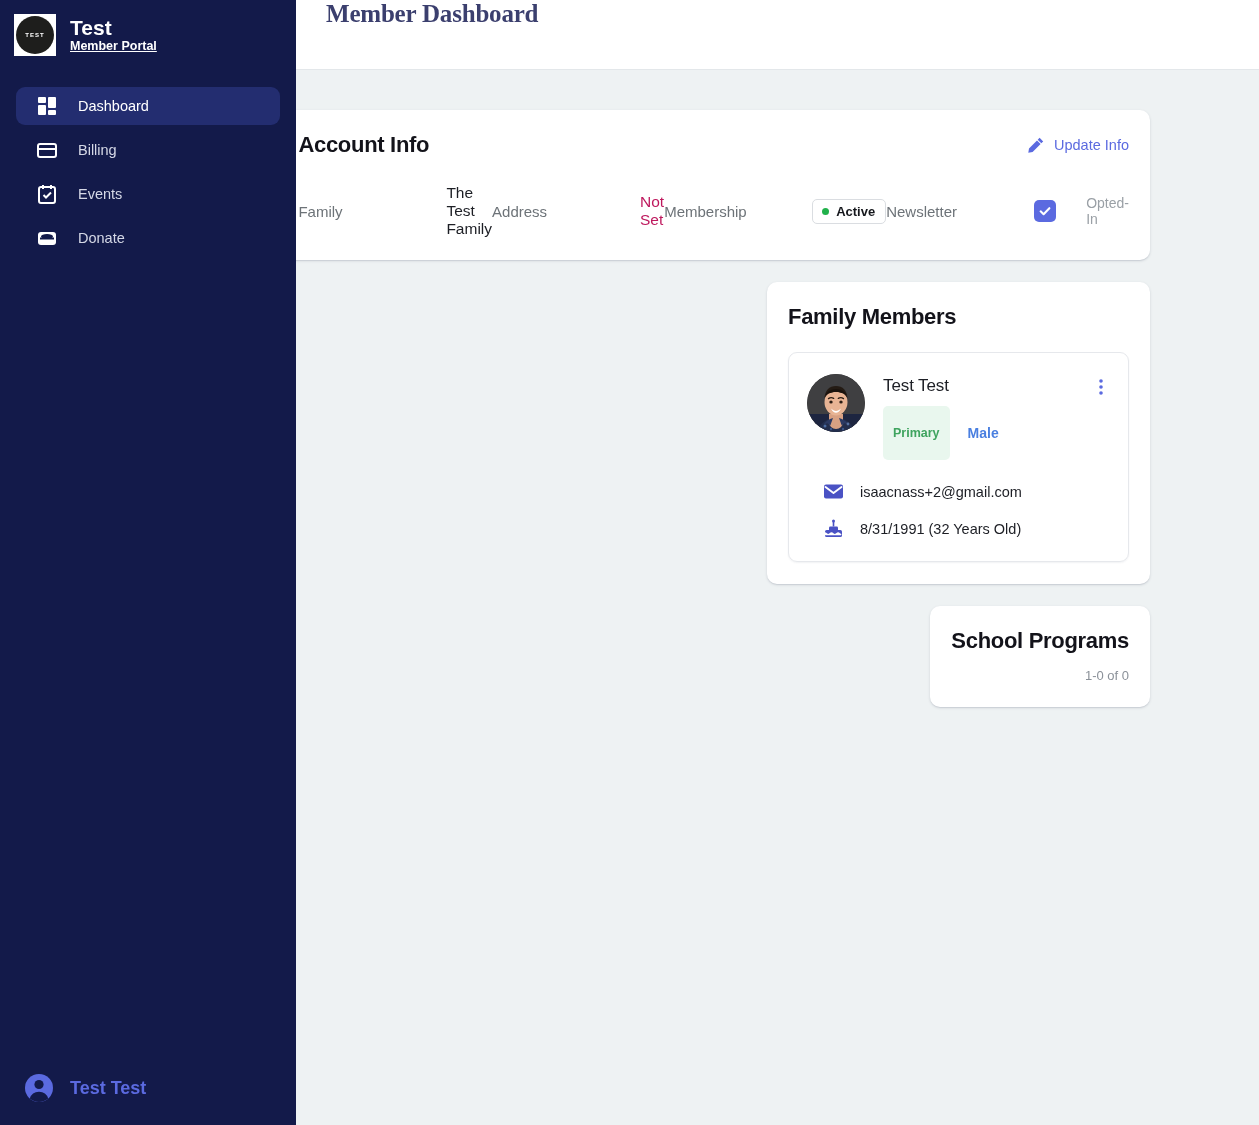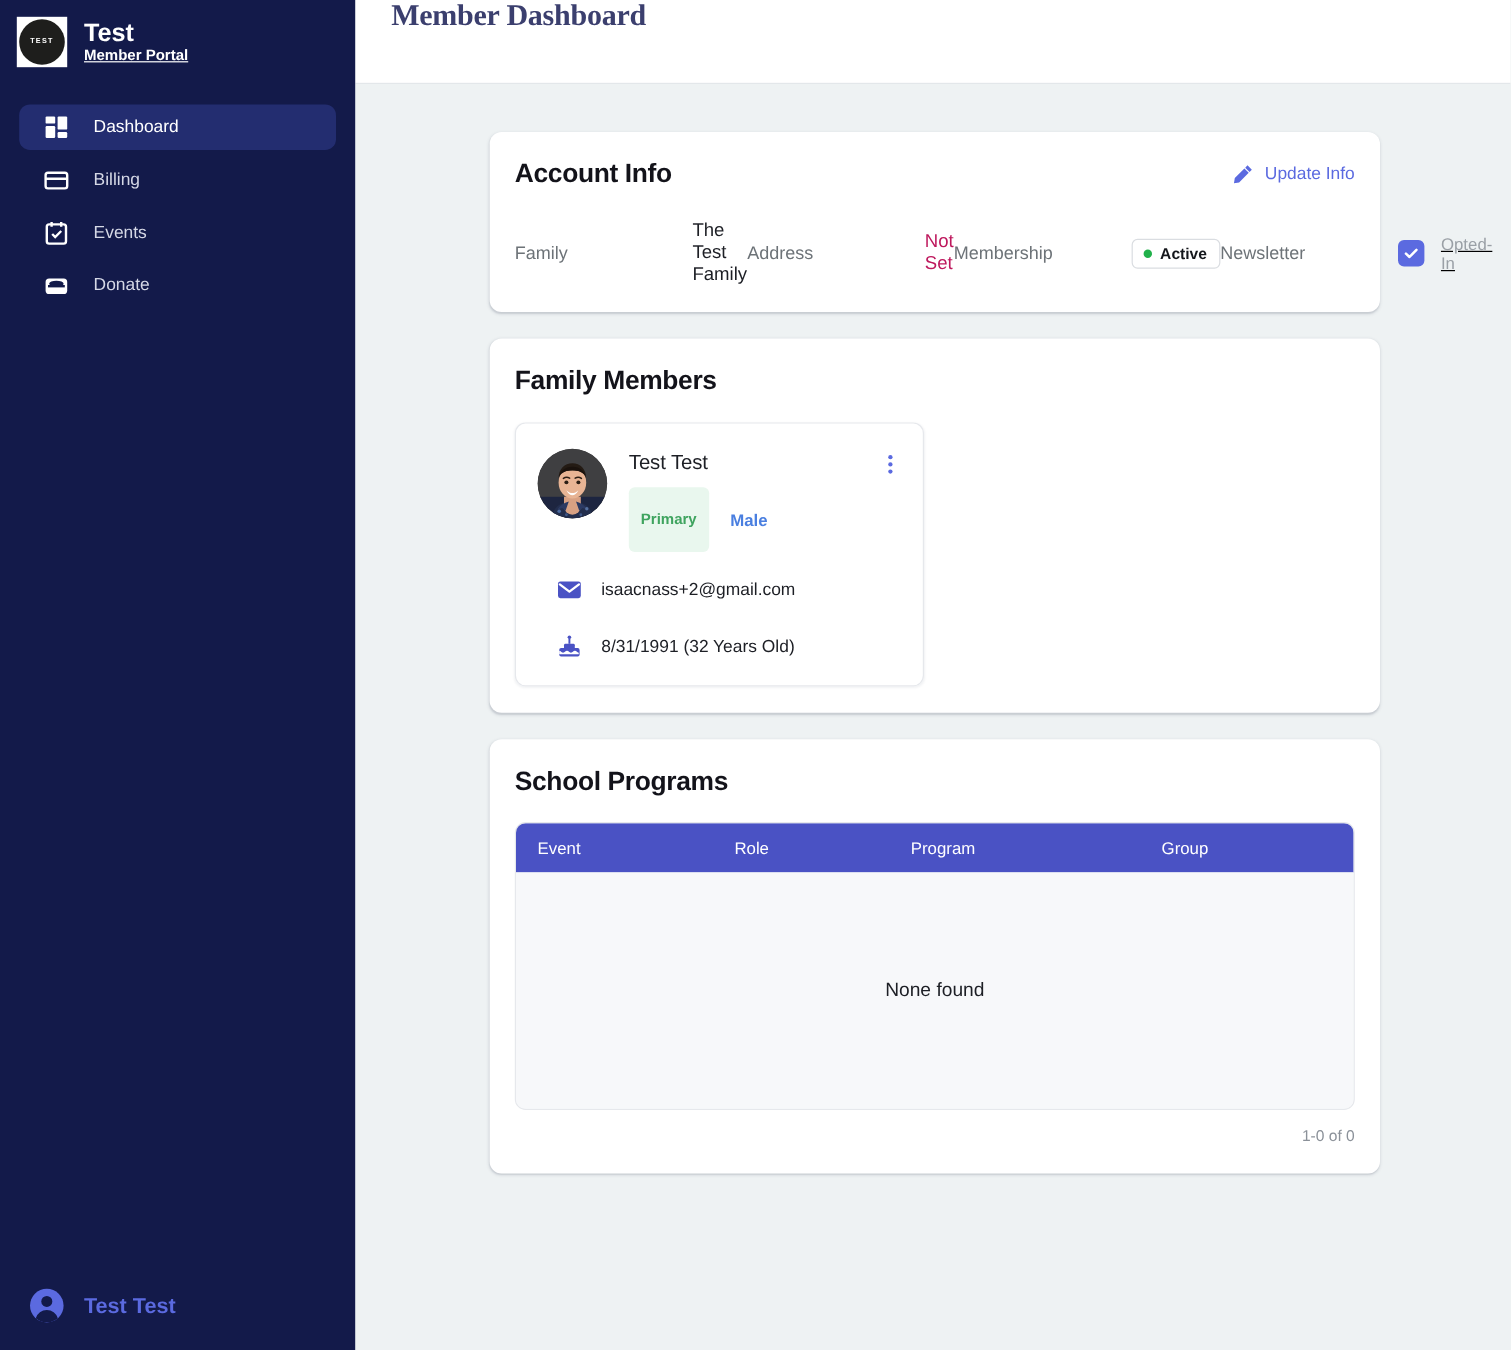--- a/index.html
+++ b/index.html
@@ -125,20 +125,21 @@
     letter-spacing: -0.2px;
   }
 
   .content {
     flex: 1;
     padding: 40px 109px 0 112px;
     display: flex;
     flex-direction: column;
     gap: 22px;
     overflow: hidden;
+    align-items: flex-end;
   }
 
   .card {
     background: #ffffff;
     border-radius: 10px;
     box-shadow: 0 1px 3px rgba(20,30,60,.13), 0 1px 1px rgba(20,30,60,.07);
     padding: 22px 21px 22px 21px;
   }
 
   .card-head {
@@ -191,21 +192,21 @@
     font-weight: 700;
     color: #15171c;
     background: #ffffff;
   }
   .dot-green {
     width: 7px; height: 7px; border-radius: 50%;
     background: #21b14b;
     display: inline-block;
   }
 
-  .newsletter-wrap { display: flex; align-items: center; gap: 14px; text-decoration: underline; }
+  .newsletter-wrap { display: flex; align-items: center; gap: 30px; }
   .checkbox {
     width: 22px; height: 22px;
     border-radius: 5px;
     background: #5b6ae0;
     display: flex; align-items: center; justify-content: center;
     cursor: pointer;
     flex: none;
   }
   .opted-text { color: #9aa0a6; font-size: 14px; }
 
@@ -242,21 +243,21 @@
     padding: 20px 10px;
   }
   .tag-gender {
     color: #4a7fe0;
     font-size: 14px;
     font-weight: 700;
     padding: 4px 2px;
   }
   .kebab { width: 18px; height: 20px; flex: none; cursor: pointer; padding-top: 3px; }
 
-  .member-lines { margin-top: 21px; display: flex; flex-direction: column; gap: 26px; padding-left: 16px; }
+  .member-lines { margin-top: 21px; display: flex; flex-direction: column; gap: 16px; padding-left: 16px; }
   .member-line { display: flex; align-items: center; gap: 16px; }
   .member-line-icon { width: 21px; height: 21px; flex: none; }
   .member-line-text { font-size: 14.5px; color: #1d1f25; }
 
   
   .table-wrap {
     margin-top: 21px;
     border: 1px solid #e6e8ec;
     border-radius: 9px;
     overflow: hidden;
@@ -505,31 +506,20 @@
               </span>
               <span class="member-line-text">8/31/1991 (32 Years Old)</span>
             </div>
           </div>
         </div>
       </section>
 
       <section class="card">
         <h2 class="card-title">School Programs</h2>
 
-        <div class="table-wrap">
-          <div class="table-head">
-            <div class="th c0">Event</div>
-            <div class="th c1">Role</div>
-            <div class="th c2">Program</div>
-            <div class="th c3">Group</div>
-          </div>
-          <div class="table-body">
-            <div class="empty-text">None found</div>
-          </div>
-        </div>
 
         <div class="pagination">
           <span class="pagination-text">1-0 of 0</span>
         </div>
       </section>
 
     </div>
   </main>
 </div>
 

